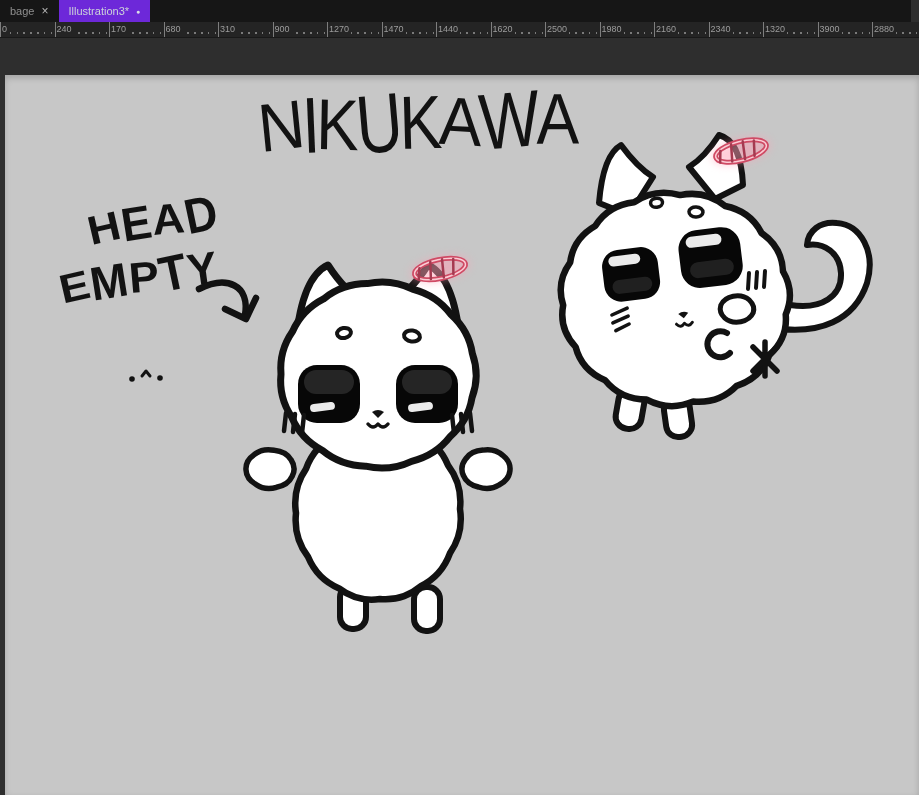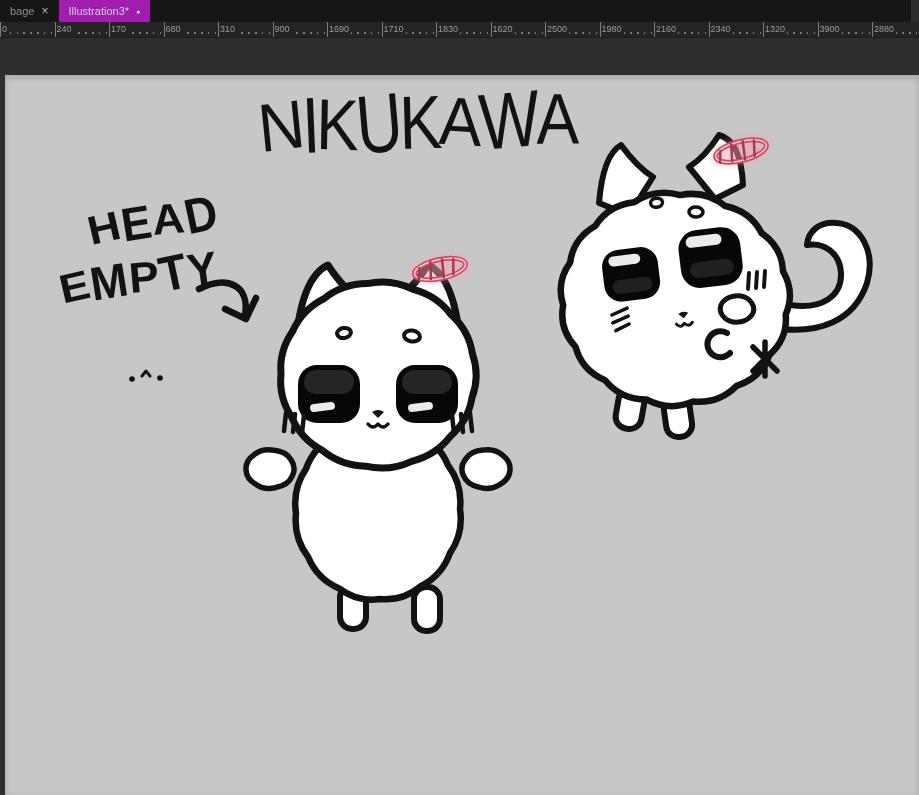--- a/index.html
+++ b/index.html
@@ -6,21 +6,21 @@
   body{
     width:919px;height:795px;overflow:hidden;
     background:#2e2e2e;
     font-family:"Liberation Sans",sans-serif;
   }
   #app{position:relative;width:919px;height:795px;}
 
   
   .tabbar{position:absolute;top:0;left:0;right:8px;height:22px;background:#161616;display:flex;align-items:stretch;}
   .tab{display:flex;align-items:center;gap:7px;padding:0 10px;font-size:11px;color:#8f8f8f;white-space:nowrap;cursor:default;}
-  .tab.active{background:#a21caf;color:#ccd2d9;}
+  .tab.active{background:#6d28d9;color:#ccd2d9;}
   .tab-close{color:#b5b5b5;font-size:12px;line-height:1;}
   .tab-dot{font-size:7px;color:#d9dee6;line-height:1;}
 
   
   .ruler{position:absolute;top:22px;left:0;right:0;height:15px;background:#242424;display:flex;overflow:hidden;border-bottom:1px solid #191919;}
   .ruler-seg{flex:0 0 53.5px;position:relative;border-left:1px solid #7e7e7e;color:#9c9c9c;font-size:9px;line-height:14px;}
   .ruler-seg::after{content:"";position:absolute;left:2px;right:0;top:10px;height:1.5px;
     background:repeating-linear-gradient(90deg,#7a7a7a 0 1.5px,transparent 1.5px 6.8px);}
   .ruler-num{position:relative;z-index:1;background:#242424;padding:0 2px 0 1px;}
 
@@ -61,23 +61,23 @@
     </div>
   </div>
 
   <div class="ruler">
       <div class="ruler-seg"><span class="ruler-num">0</span></div>
       <div class="ruler-seg"><span class="ruler-num">240</span></div>
       <div class="ruler-seg"><span class="ruler-num">170</span></div>
       <div class="ruler-seg"><span class="ruler-num">680</span></div>
       <div class="ruler-seg"><span class="ruler-num">310</span></div>
       <div class="ruler-seg"><span class="ruler-num">900</span></div>
-      <div class="ruler-seg"><span class="ruler-num">1690</span></div>
-      <div class="ruler-seg"><span class="ruler-num">1710</span></div>
-      <div class="ruler-seg"><span class="ruler-num">1830</span></div>
+      <div class="ruler-seg"><span class="ruler-num">1270</span></div>
+      <div class="ruler-seg"><span class="ruler-num">1470</span></div>
+      <div class="ruler-seg"><span class="ruler-num">1440</span></div>
       <div class="ruler-seg"><span class="ruler-num">1620</span></div>
       <div class="ruler-seg"><span class="ruler-num">2500</span></div>
       <div class="ruler-seg"><span class="ruler-num">1980</span></div>
       <div class="ruler-seg"><span class="ruler-num">2160</span></div>
       <div class="ruler-seg"><span class="ruler-num">2340</span></div>
       <div class="ruler-seg"><span class="ruler-num">1320</span></div>
       <div class="ruler-seg"><span class="ruler-num">3900</span></div>
       <div class="ruler-seg"><span class="ruler-num">2880</span></div>
     </div>
 

